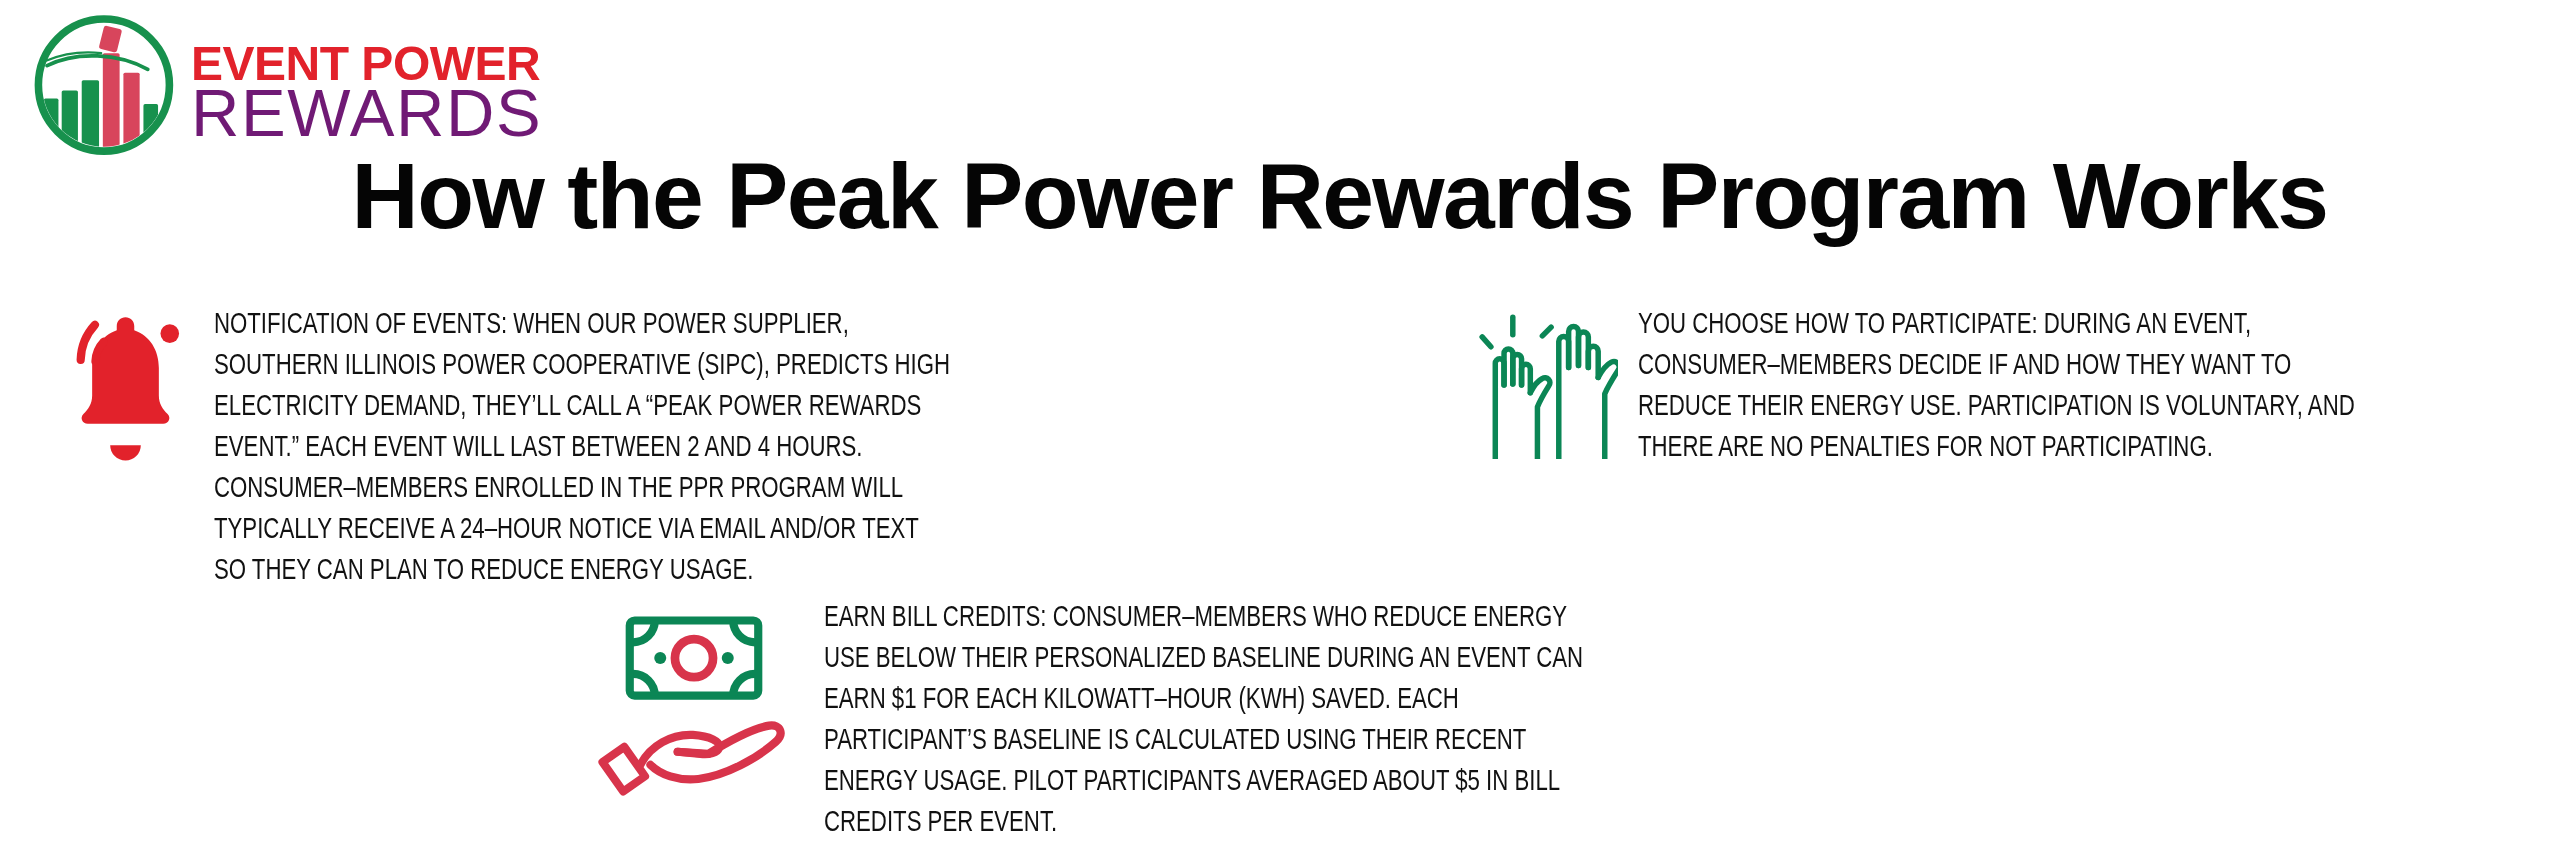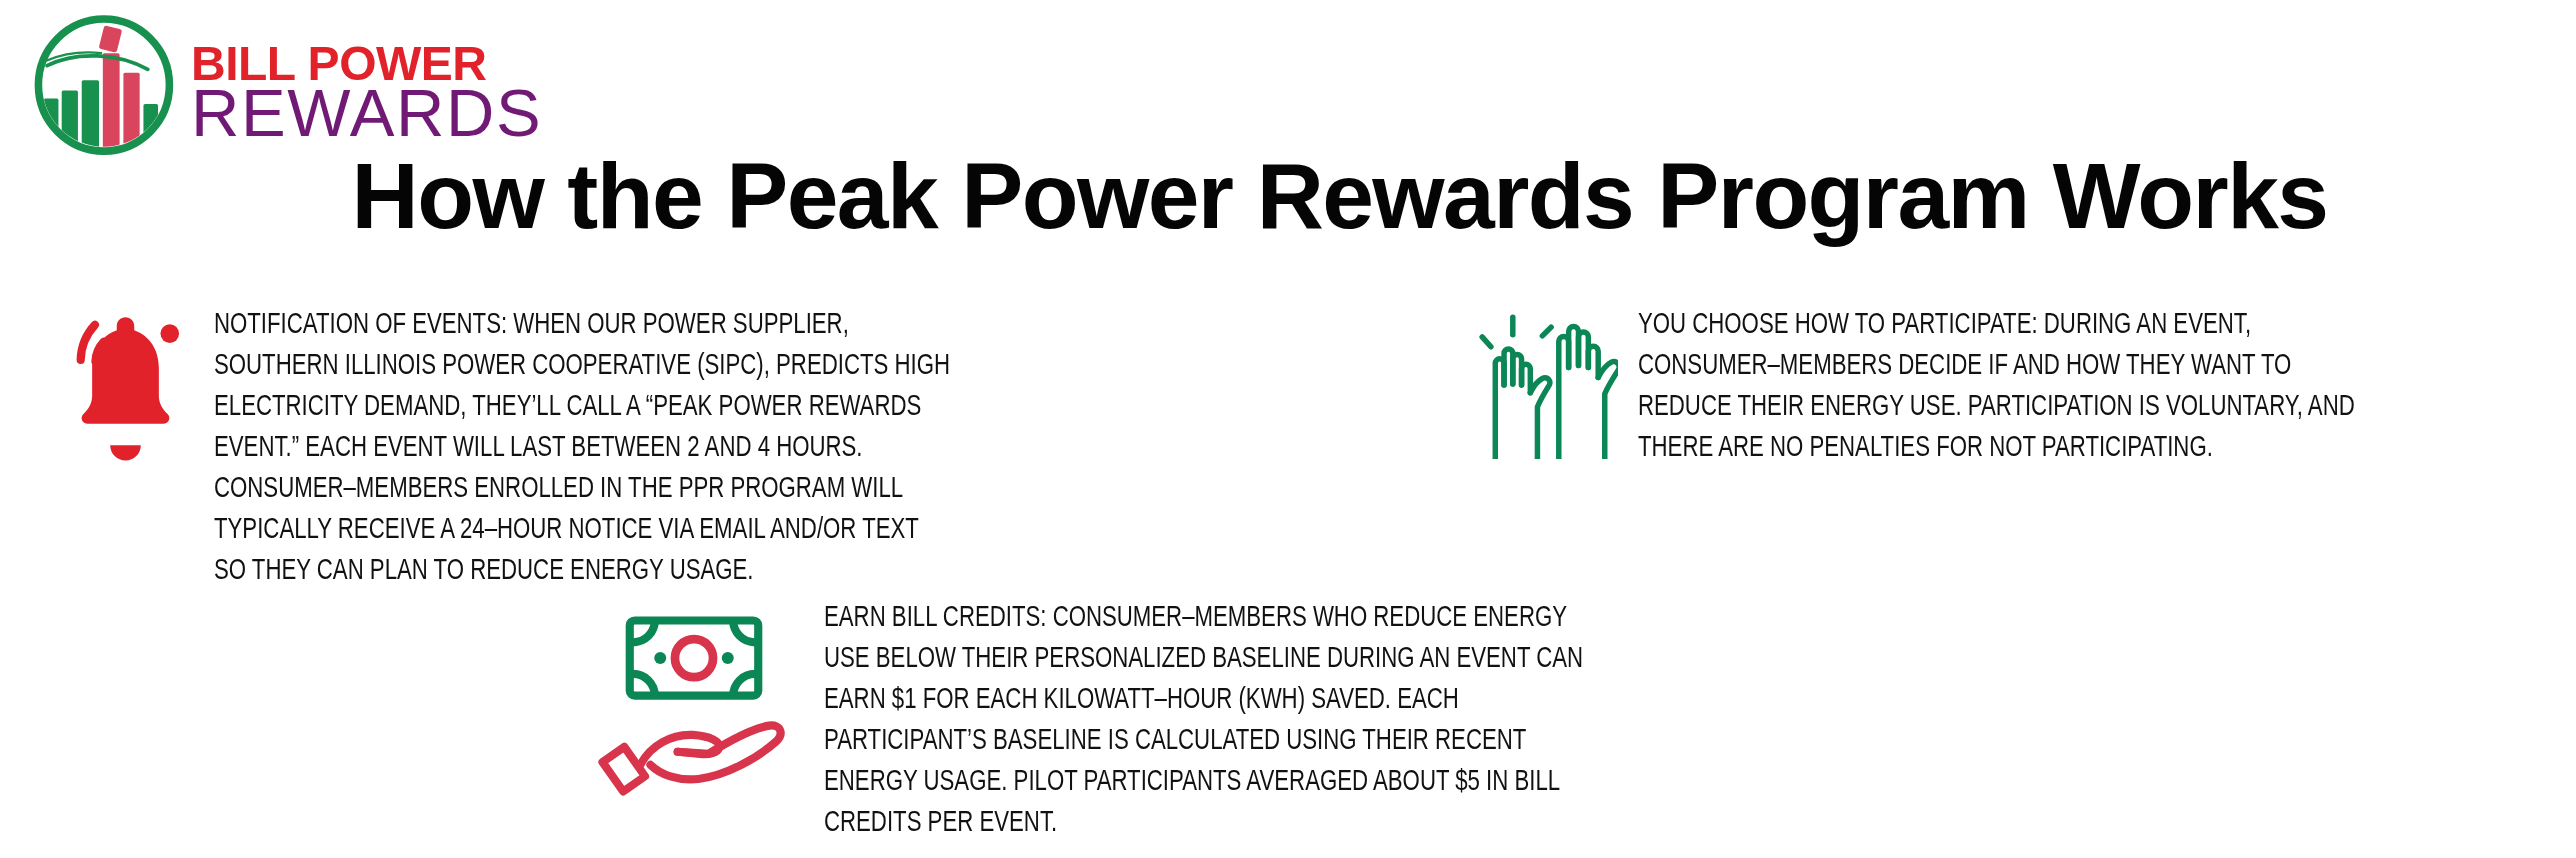--- a/index.html
+++ b/index.html
@@ -71,21 +71,21 @@
       <rect x="129" y="74" width="31" height="200" rx="3" fill="#d8455c"></rect>
       <rect x="167" y="110" width="30" height="165" rx="3" fill="#d8455c"></rect>
       <rect x="204" y="168" width="27" height="105" rx="3" fill="#17914d"></rect>
       <rect x="238" y="183" width="18" height="90" rx="3" fill="#17914d"></rect>
     </g>
     <rect x="126" y="26" width="34" height="44" rx="5" fill="#d8455c" transform="rotate(14 143 48)"></rect>
     <path d="M26 97C80 70 158 74 212 104" stroke="#17914d" stroke-width="7" fill="none" stroke-linecap="round"></path>
     <path d="M24 88c34-14 66-18 102-14" stroke="#17914d" stroke-width="4" fill="none" stroke-linecap="round"></path>
   </svg>
 </div>
-<div class="abs" id="logo-word1" style="color:#e2222b">BILL POWER</div>
+<div class="abs" id="logo-word1" style="color:#e2222b">EVENT POWER</div>
 <div class="abs" id="logo-word2" style="color:#701a75">REWARDS</div>
 
 <h1 class="abs" id="page-title" style="margin:0">How the Peak Power Rewards Program Works</h1>
 
 <div class="abs" id="bell-wrap">
   <svg width="115" height="164" viewBox="0 0 210 300" xmlns="http://www.w3.org/2000/svg">
     <path fill="#e2222b" d="M105 26c9 0 16 7 16 16v8c29 10 45 37 45 69v50c0 15 7 25 16 34 7 7 2 18-8 18H36c-10 0-15-11-8-18 9-9 16-19 16-34v-50c0-32 16-59 45-69v-8c0-9 7-16 16-16z"></path>
     <path fill="#e2222b" d="M77 260a28 28 0 0 0 56 0z"></path>
     <circle fill="#e2222b" cx="186" cy="56" r="17"></circle>
     <path stroke="#e2222b" stroke-width="15" stroke-linecap="round" fill="none" d="M49 40A98 98 0 0 0 23 104"></path>

